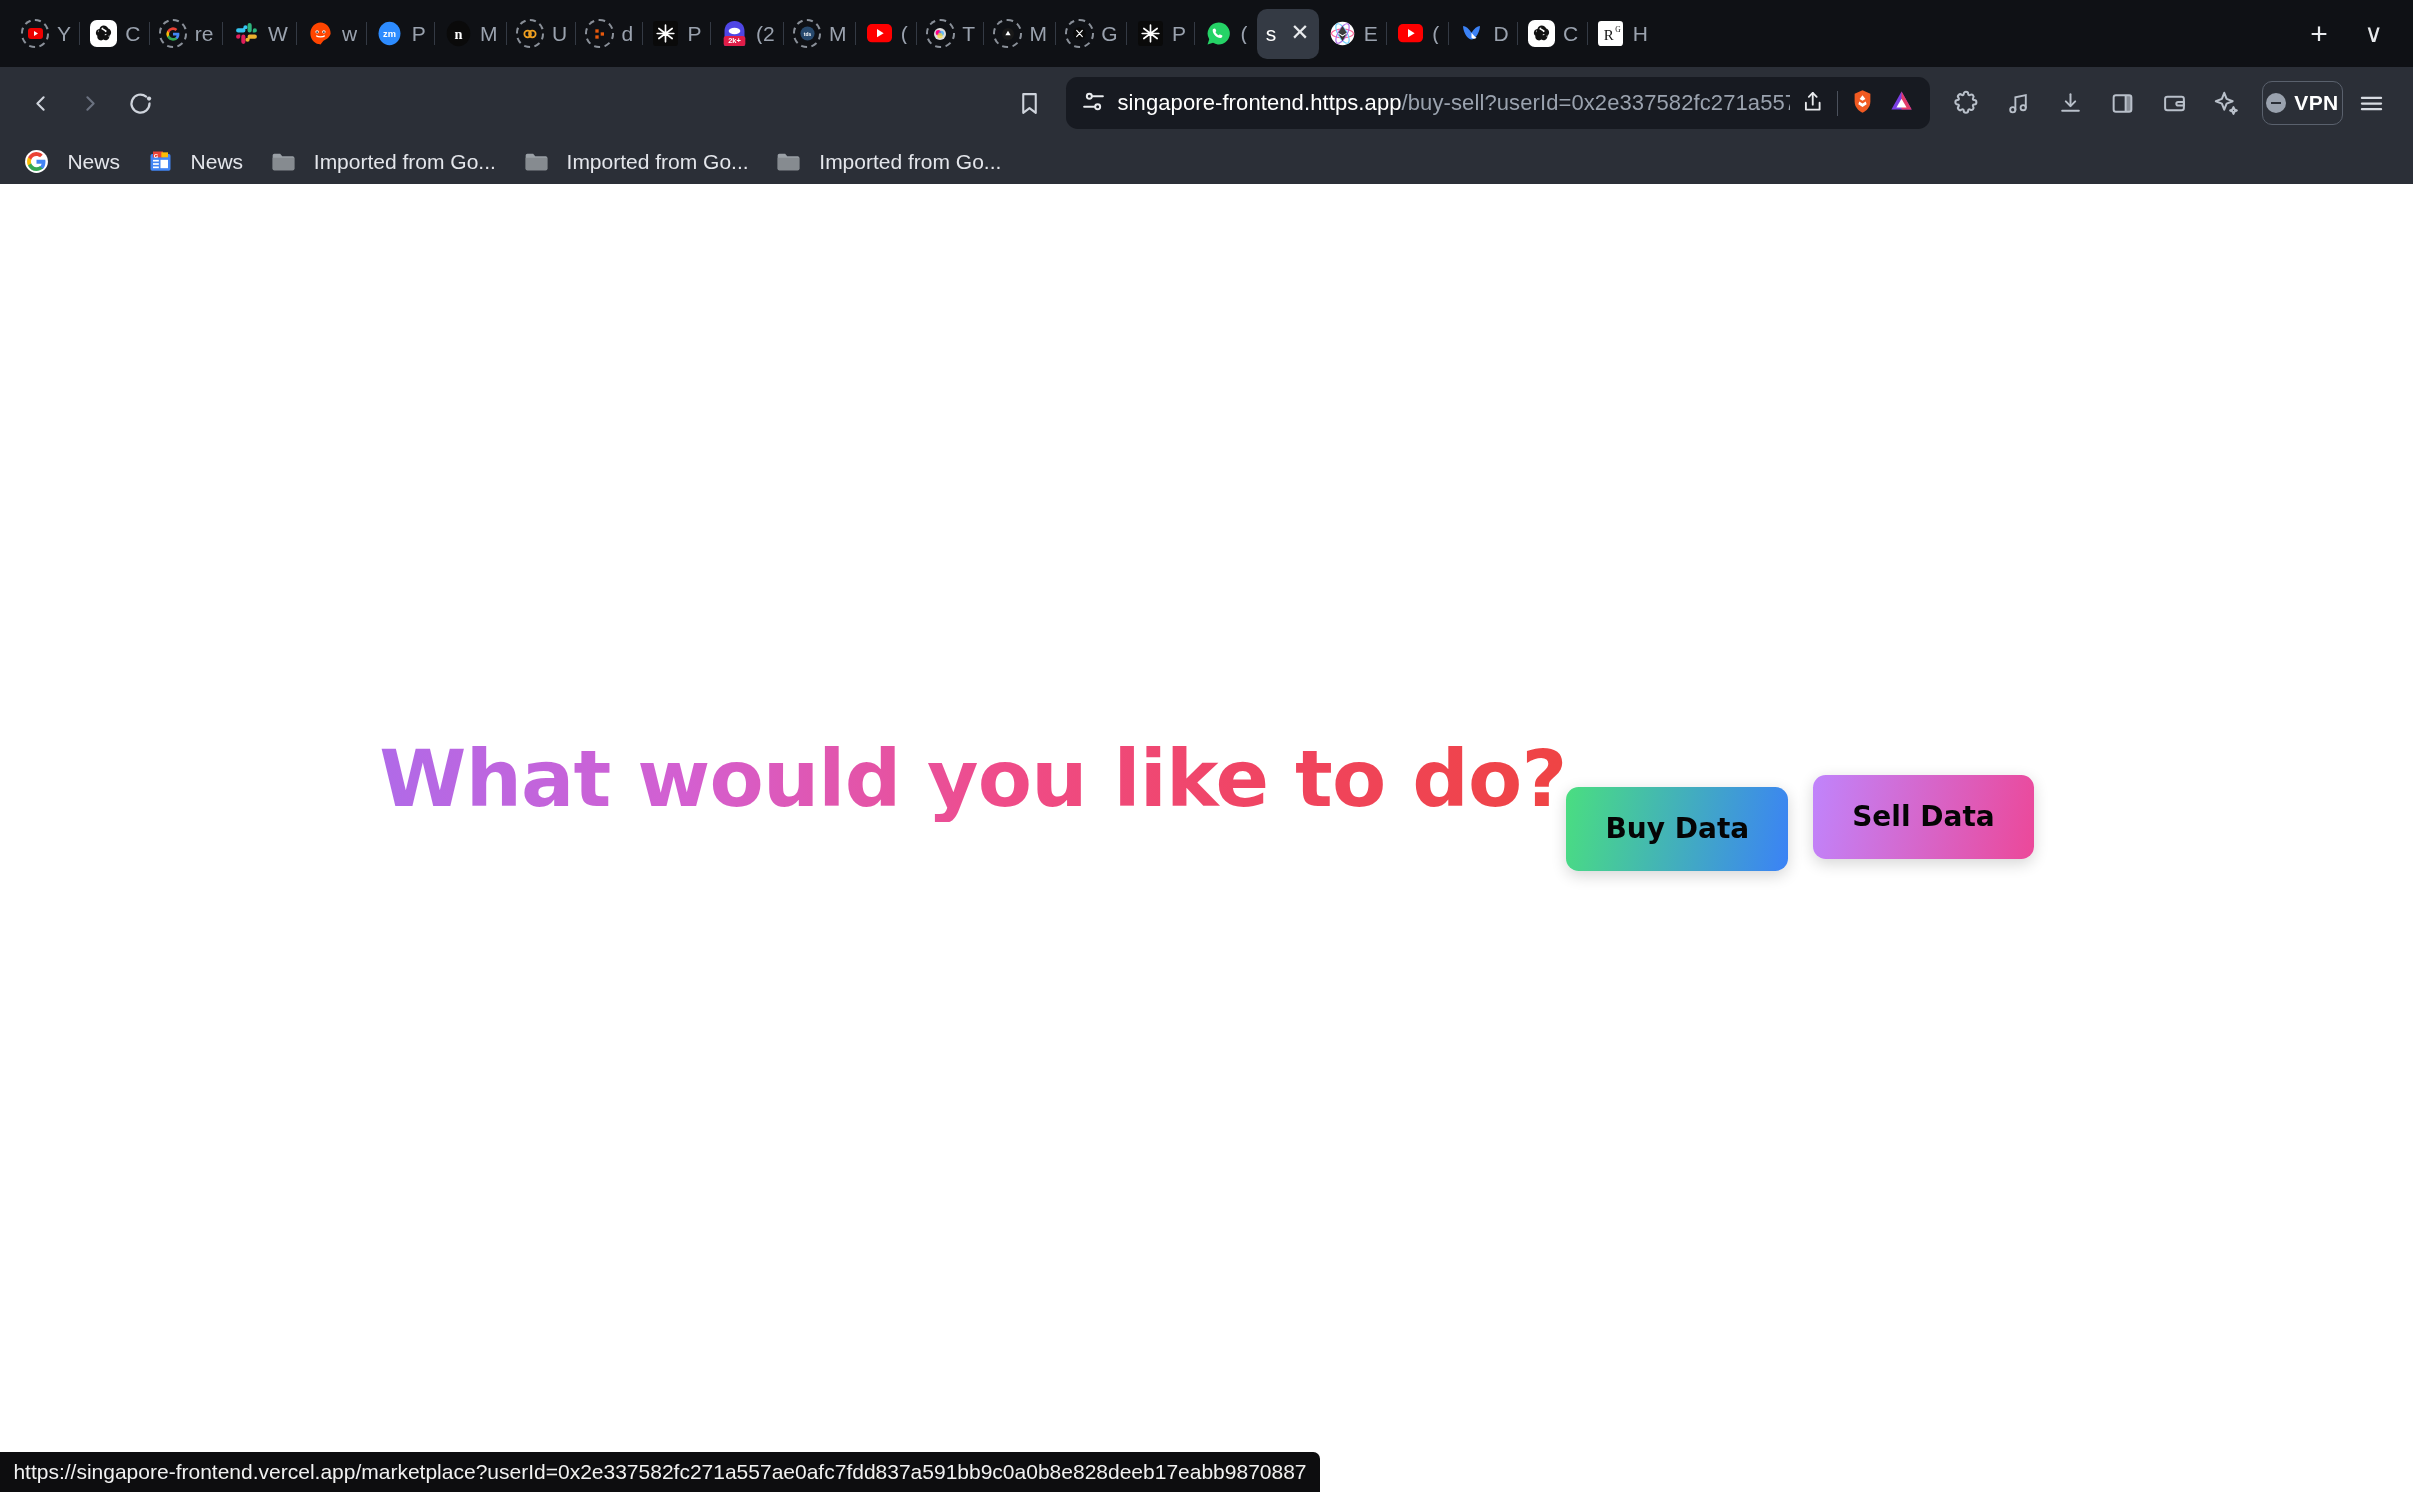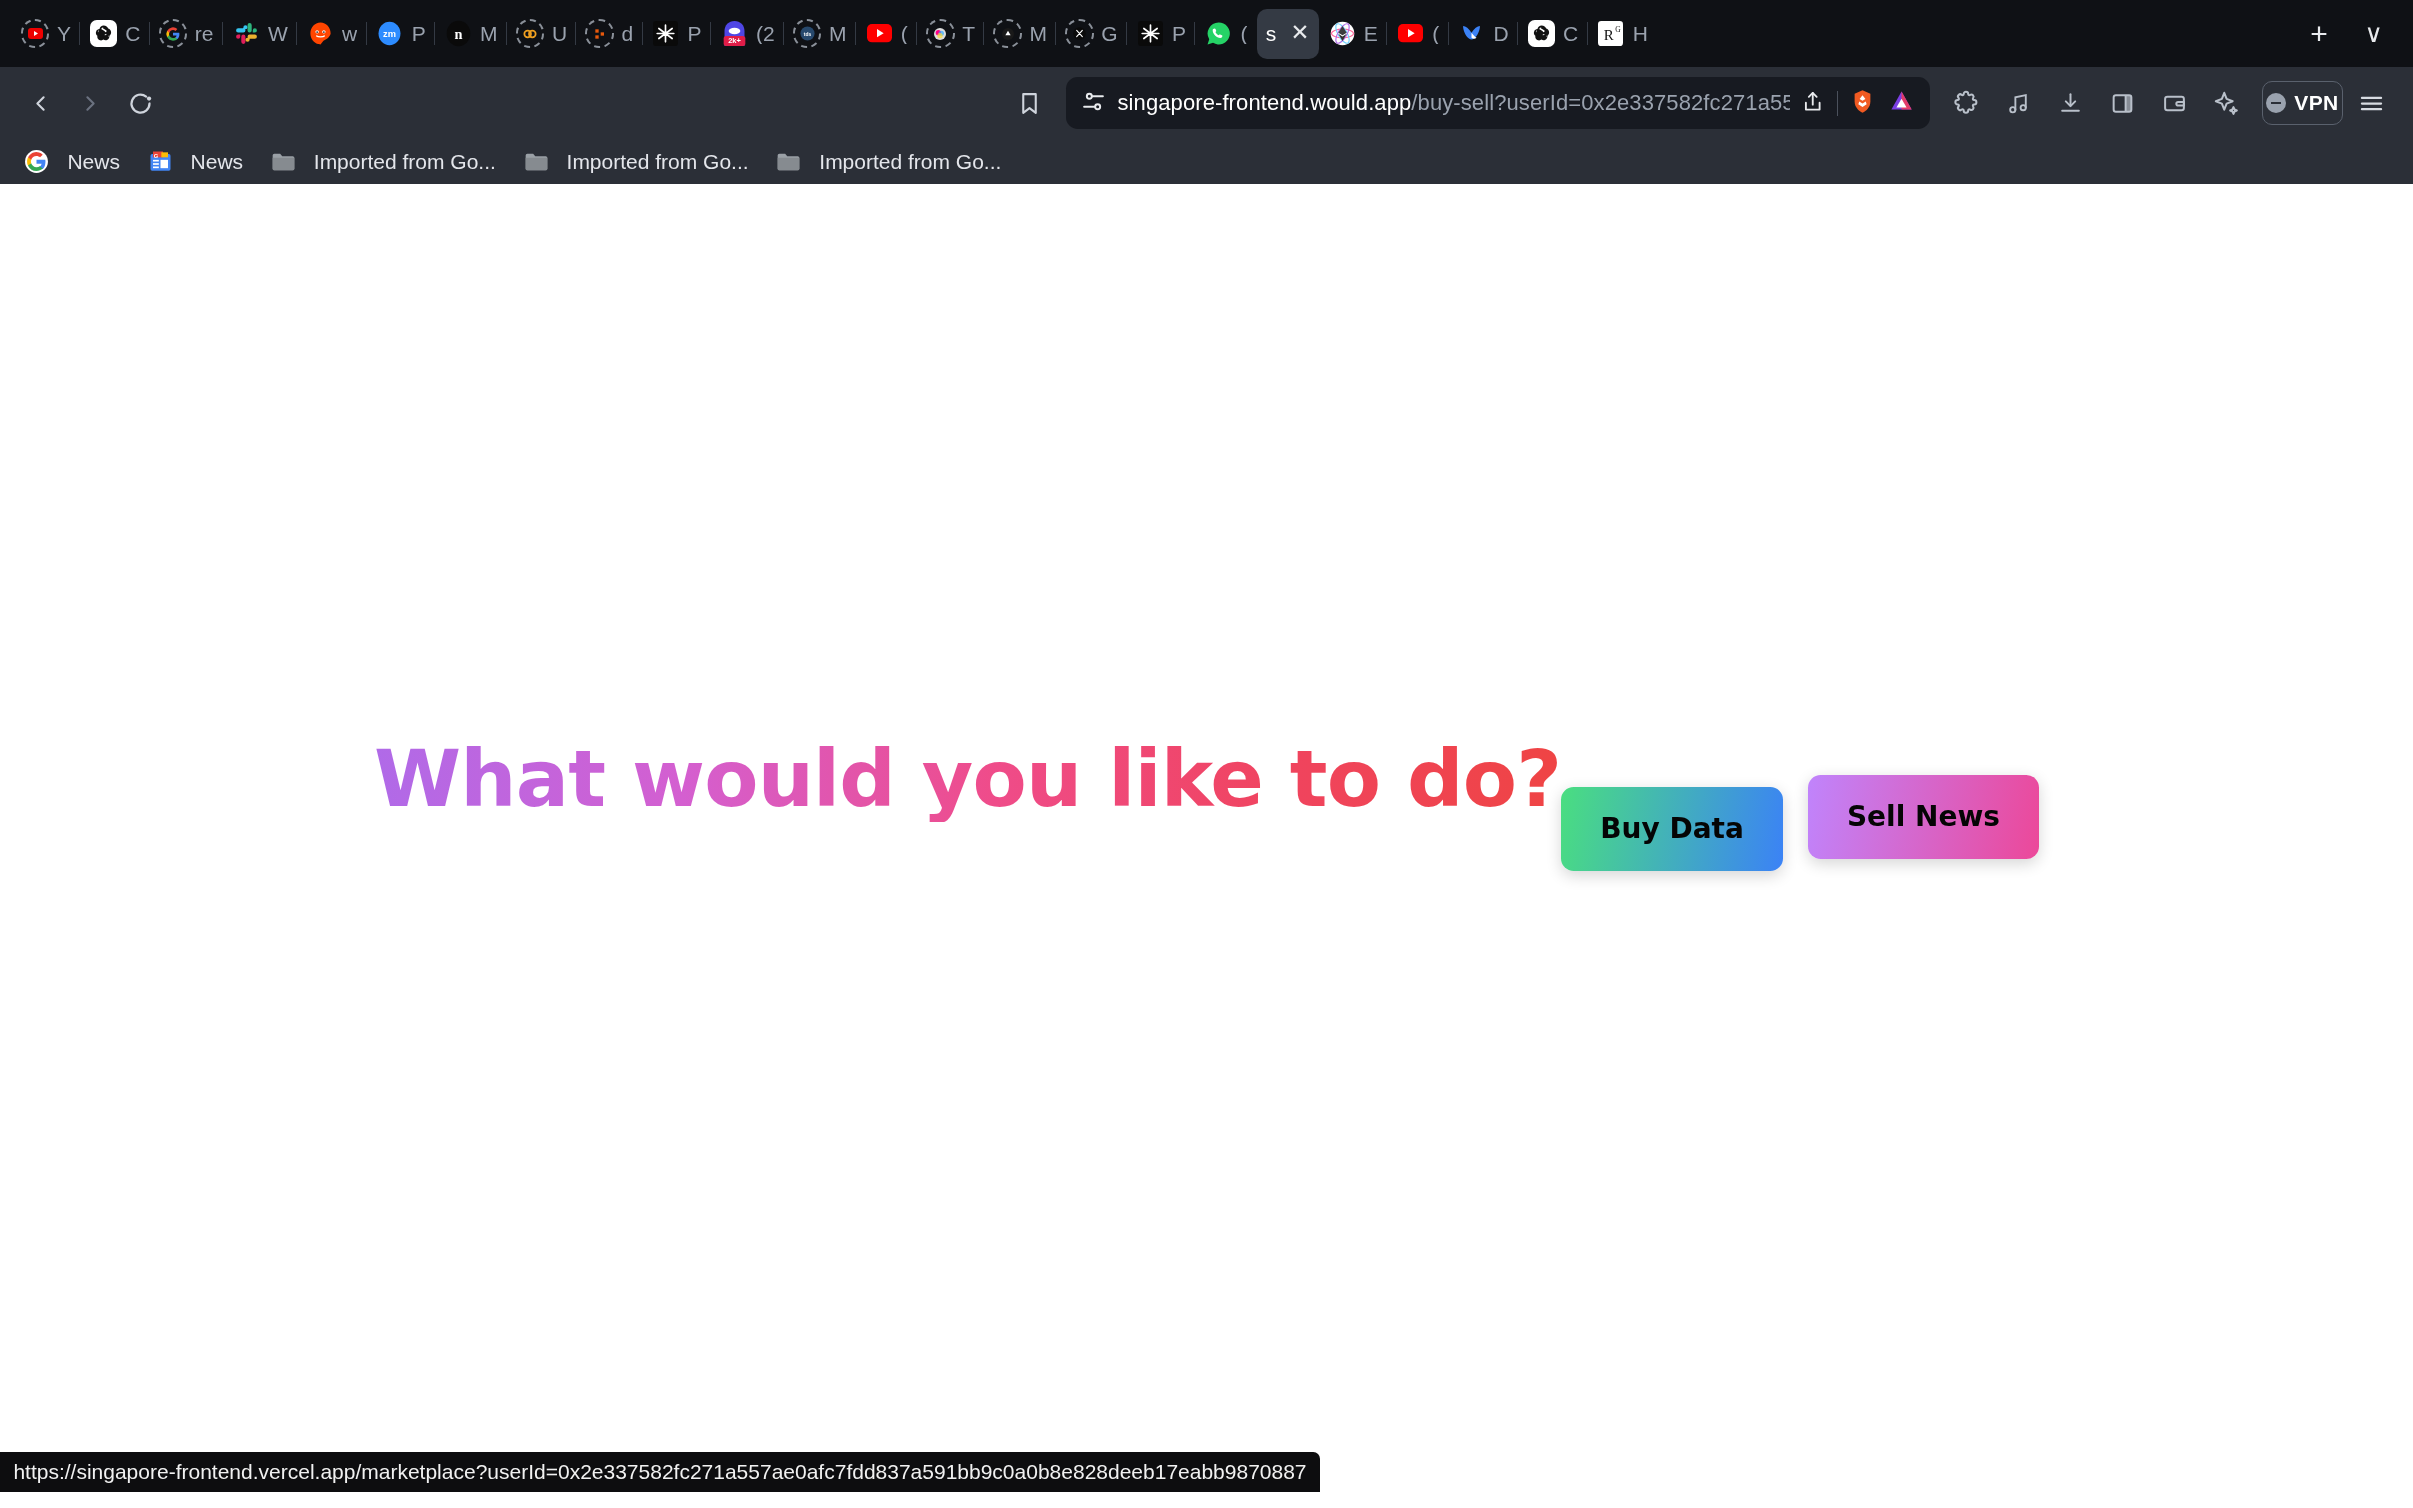--- a/index.html
+++ b/index.html
@@ -408,21 +408,21 @@
 
     <div class="urlbar">
       <span>
         <svg width="25" height="25" viewBox="0 0 24 24" fill="none" stroke="#e8eaed" stroke-width="1.9" stroke-linecap="round">
             <circle cx="8" cy="7" r="2.4"></circle>
             <line x1="10.6" y1="7" x2="21" y2="7"></line>
             <circle cx="16" cy="17" r="2.4"></circle>
             <line x1="13.4" y1="17" x2="3" y2="17"></line>
           </svg>
       </span>
-      <span class="url-text"><span>singapore-frontend.would.app</span><span class="path">/buy-sell?userId=0x2e337582fc271a557ae0afc7fdd837a591bb9c0a...</span></span>
+      <span class="url-text"><span>singapore-frontend.https.app</span><span class="path">/buy-sell?userId=0x2e337582fc271a557ae0afc7fdd837a591bb9c0a...</span></span>
       <span>
         <svg width="23.5" height="23.5" viewBox="0 0 24 24" fill="none" stroke="#e8eaed" stroke-width="1.9" stroke-linecap="round" stroke-linejoin="round">
             <path d="M12 3v12"></path>
             <path d="M8 7l4-4 4 4"></path>
             <path d="M5 13v7h14v-7"></path>
           </svg>
       </span>
       <span class="url-sep"></span>
       <span>
         <svg width="27" height="27" viewBox="0 0 24 24">
@@ -543,20 +543,20 @@
         </span>
         <span class="bm-label">Imported from Go...</span>
       </div>
     </div>
 
   <div class="viewport">
     <div class="page-inner">
       <h1 class="headline">What would you like to do?</h1>
       <div class="btn-row">
         <button class="cta buy">Buy Data</button>
-        <button class="cta sell">Sell News</button>
+        <button class="cta sell">Sell Data</button>
       </div>
     </div>
     <div class="statusbar">https://singapore-frontend.vercel.app/marketplace?userId=0x2e337582fc271a557ae0afc7fdd837a591bb9c0a0b8e828deeb17eabb9870887</div>
   </div>
 
 </div>
 
 
 </body></html>

